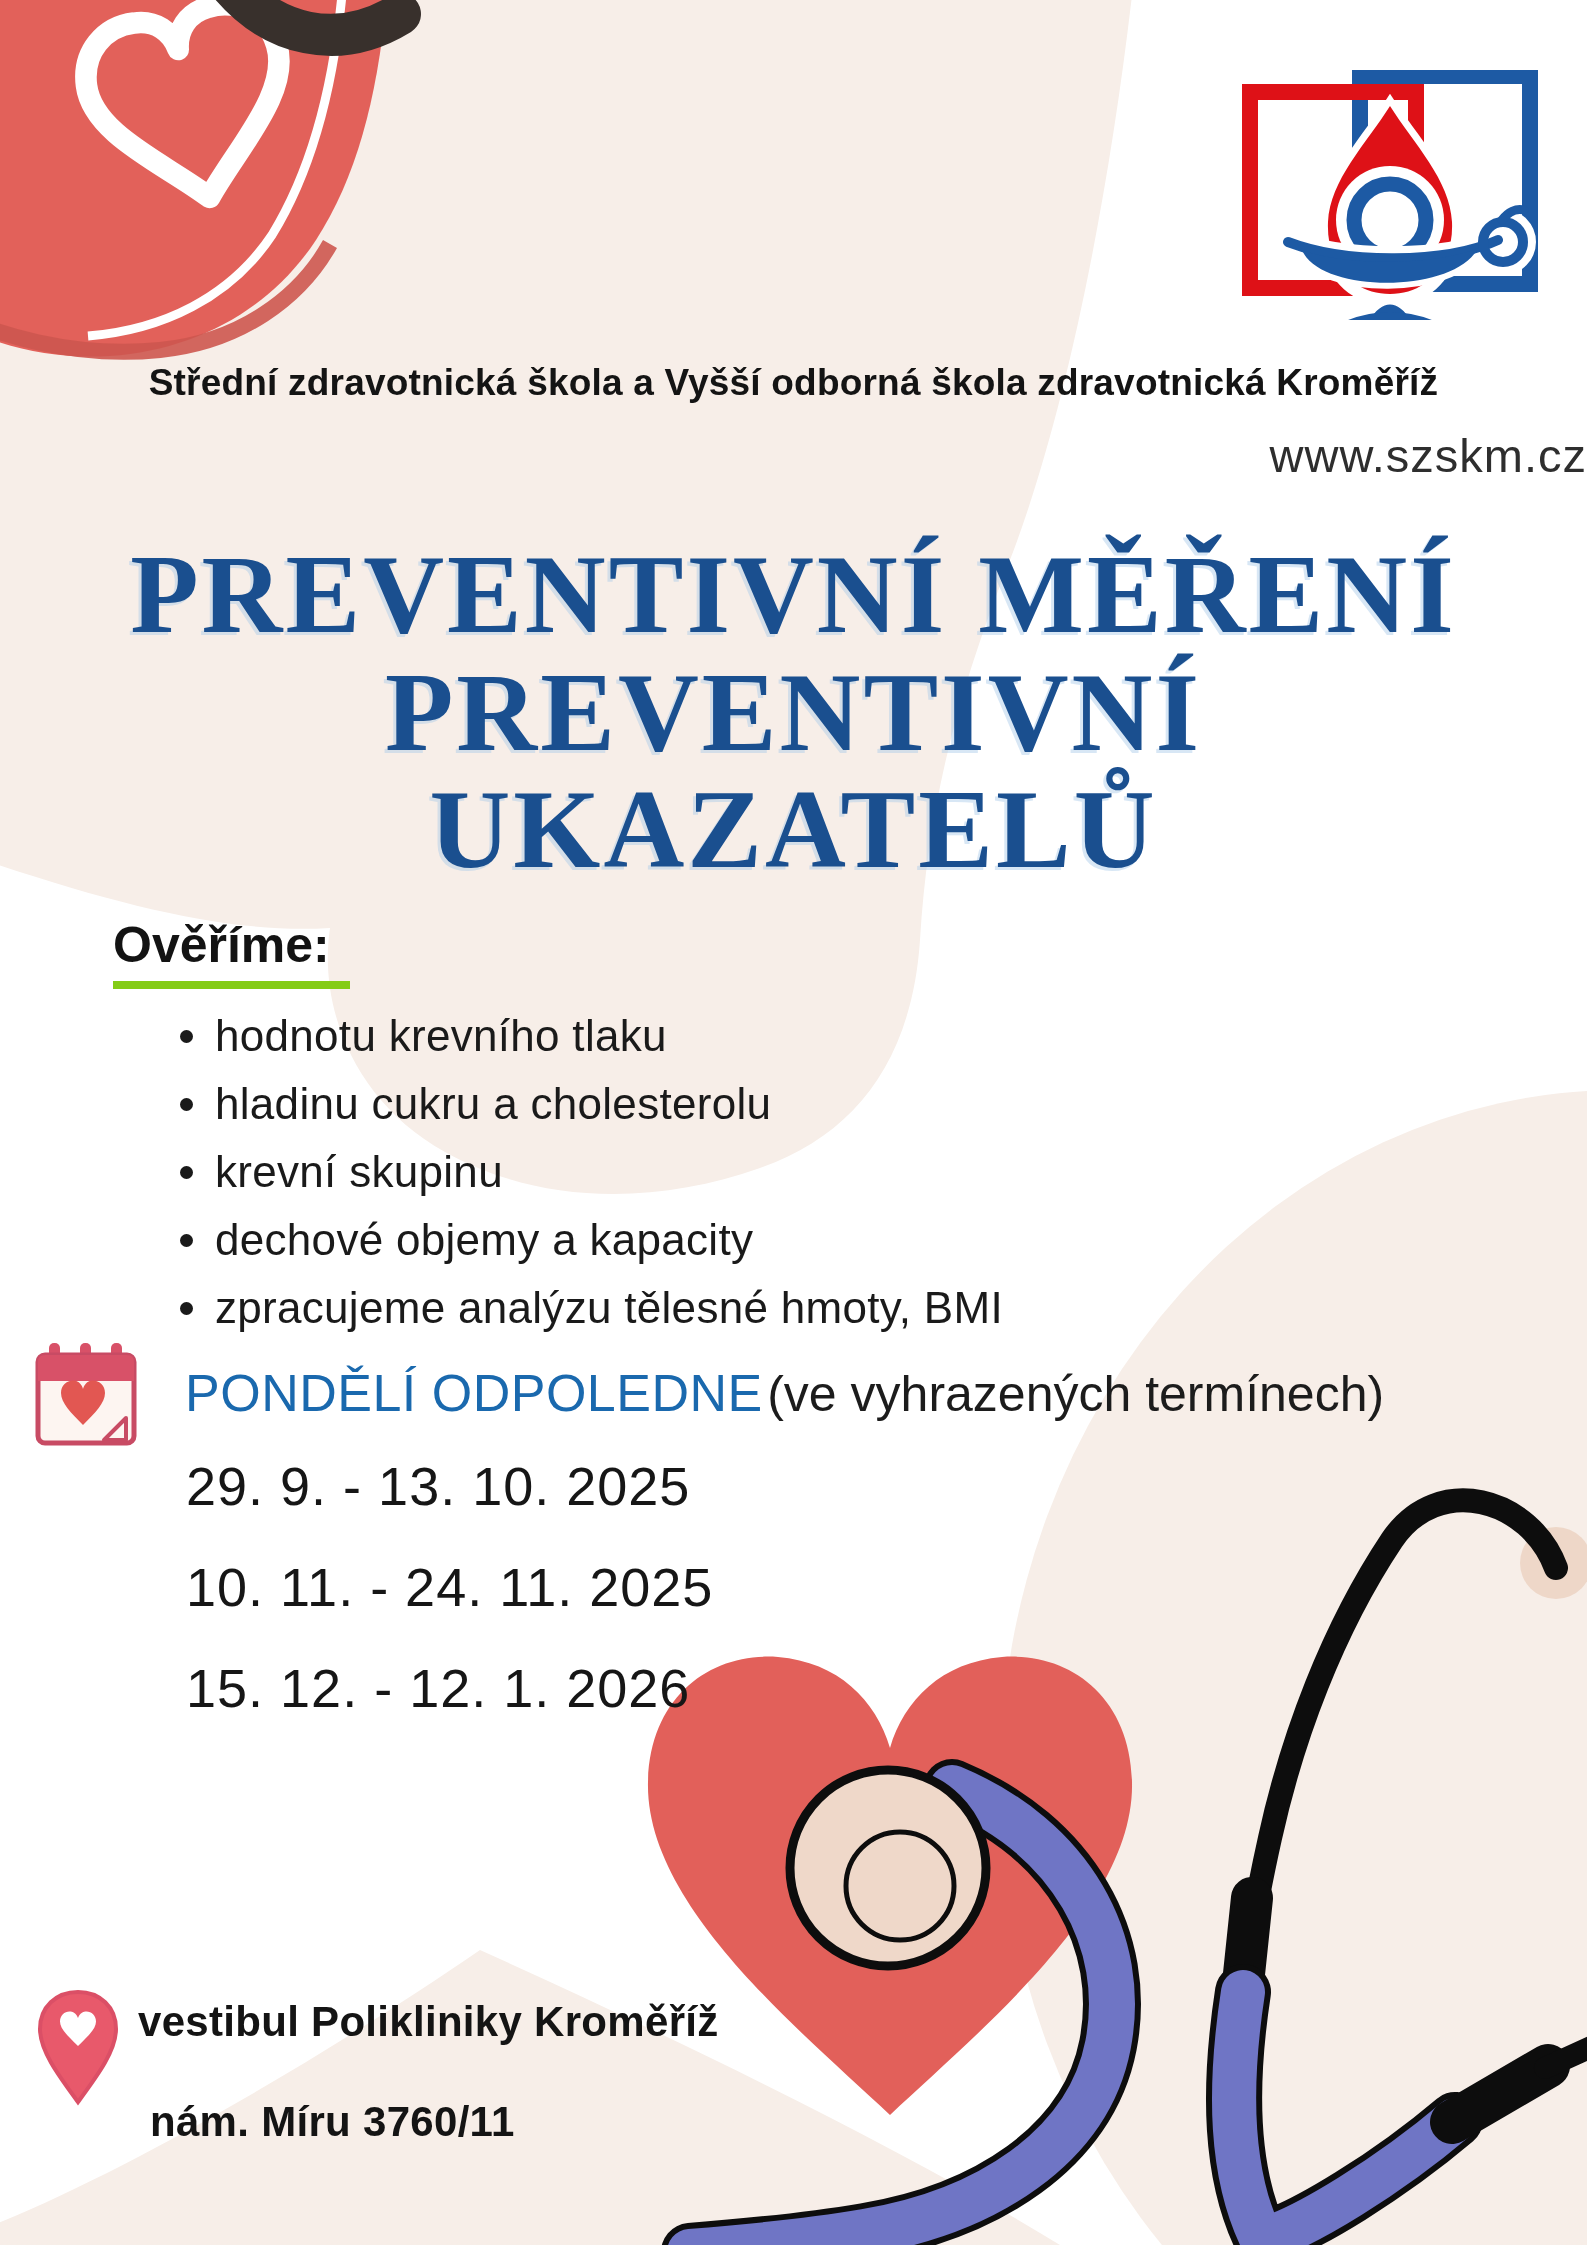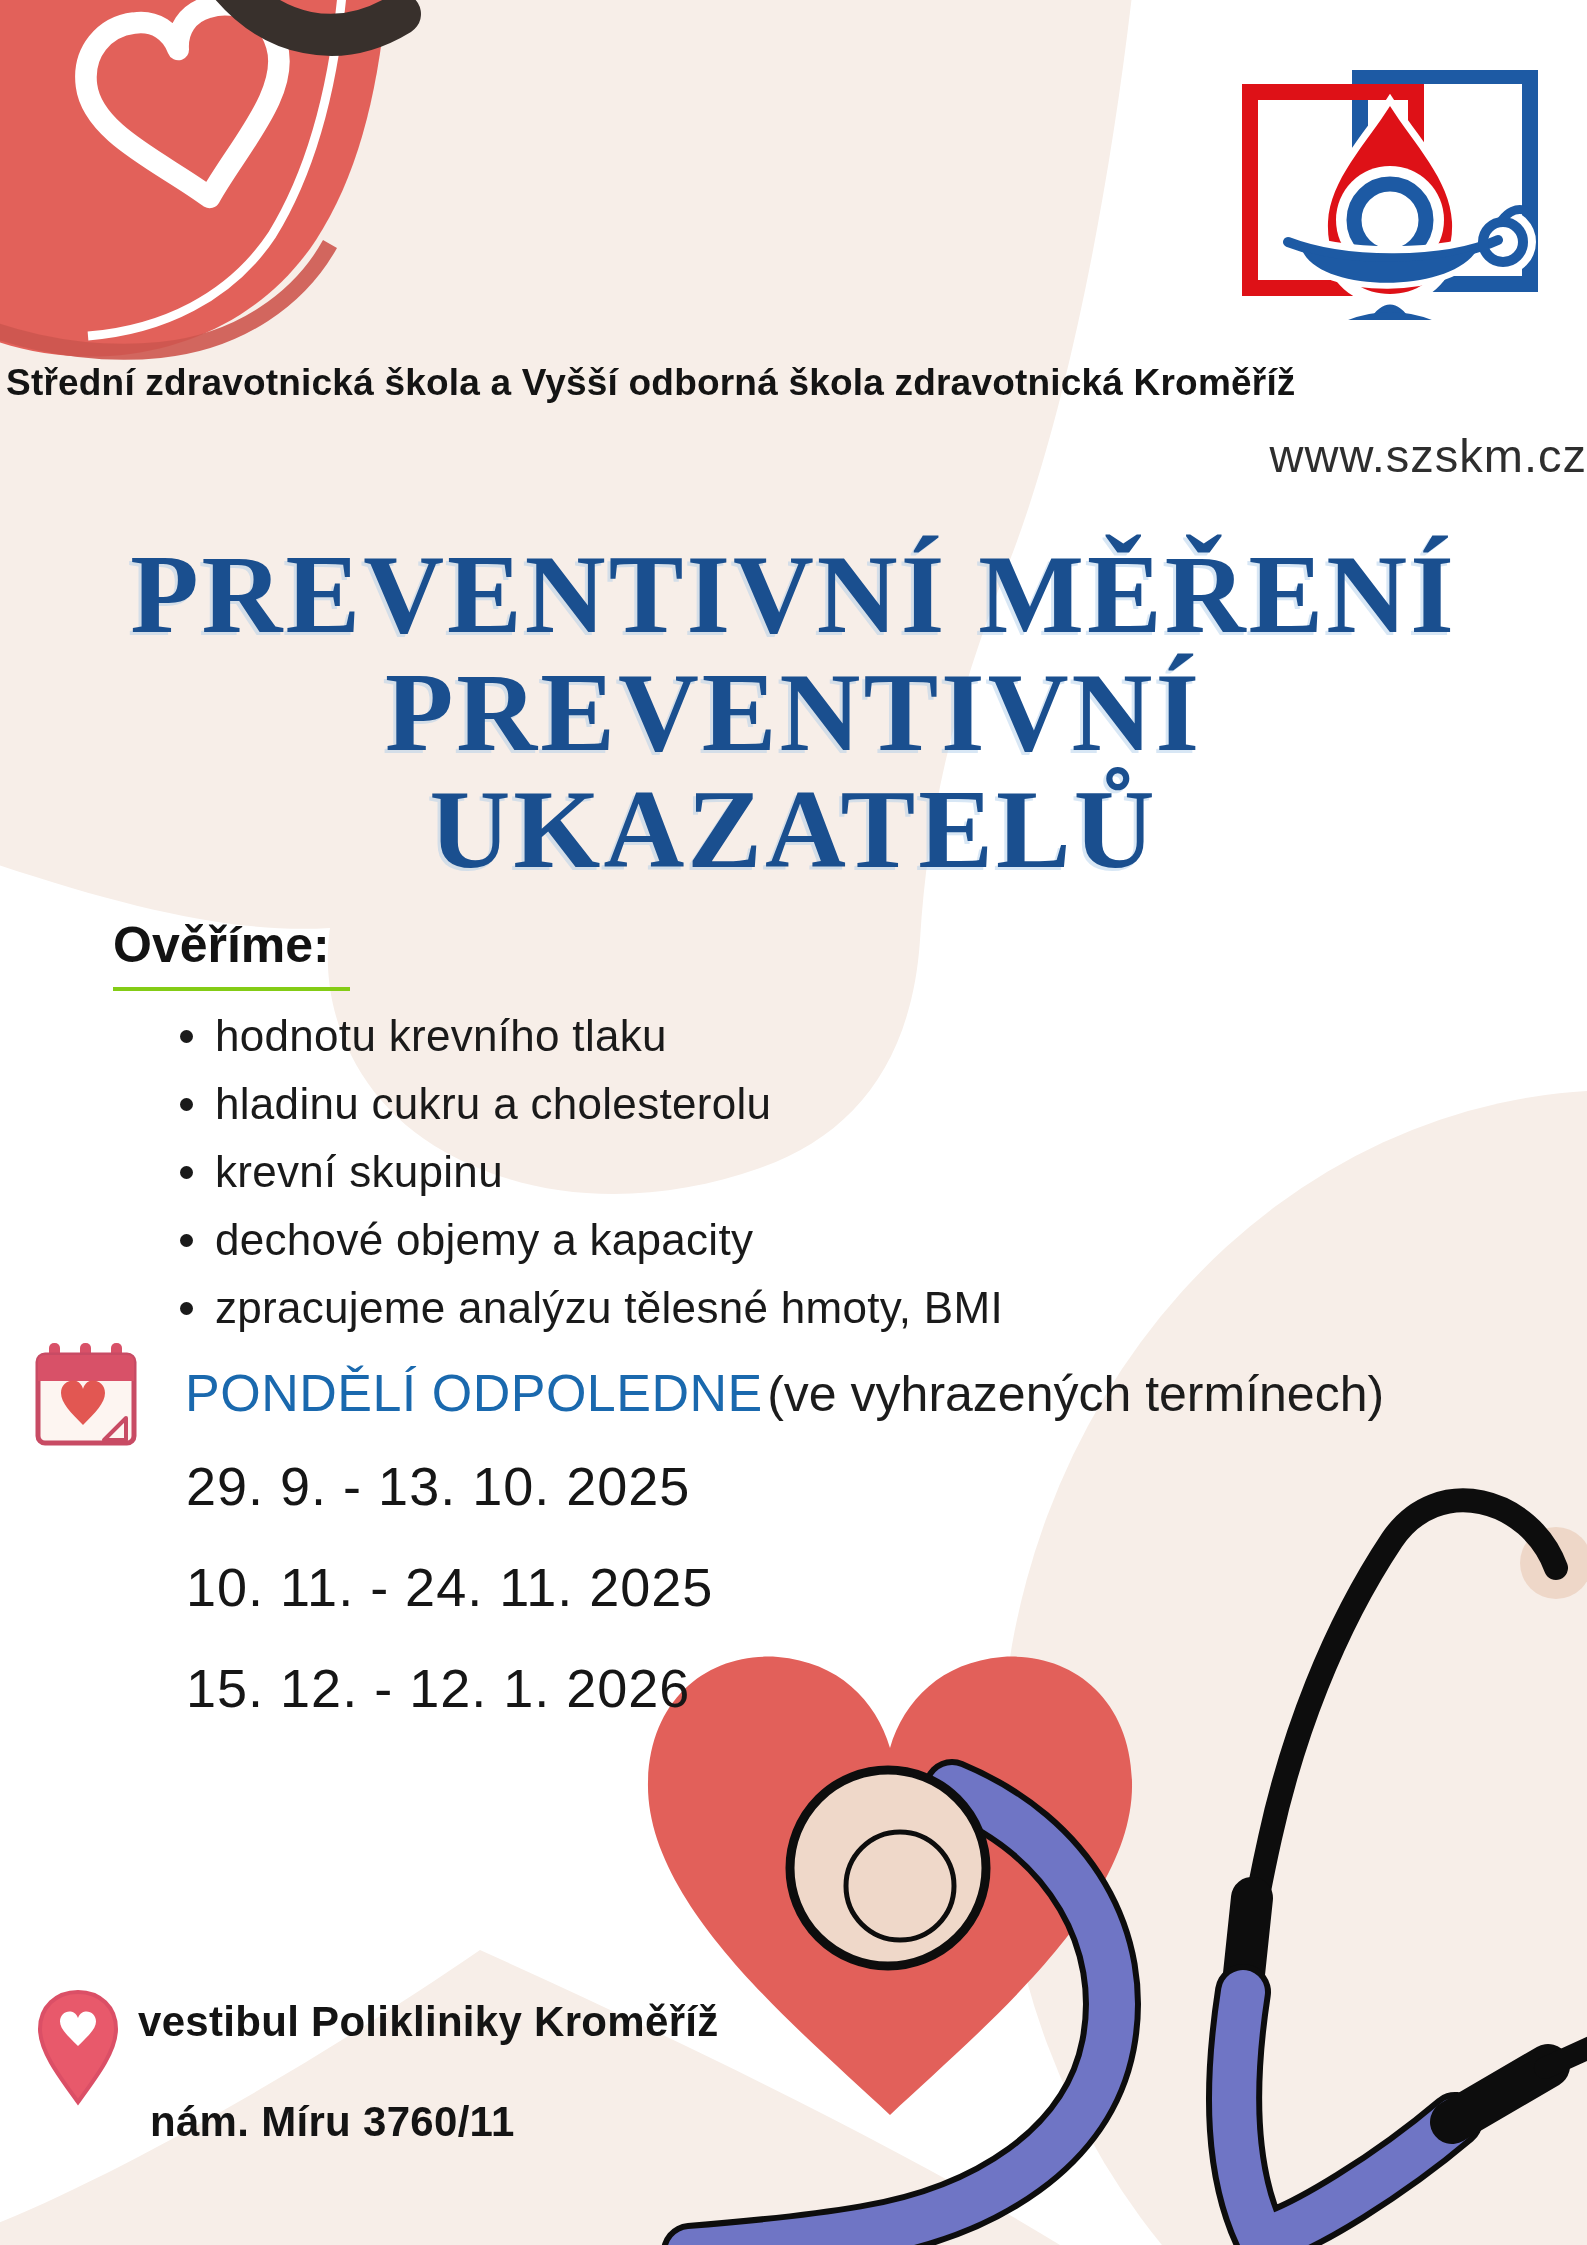--- a/index.html
+++ b/index.html
@@ -6,37 +6,37 @@
   #poster{
     position:relative;width:1587px;height:2245px;margin:0 auto;
     background:#ffffff;overflow:hidden;
     font-family:"Liberation Sans", sans-serif;color:#111;
   }
   #poster svg{display:block;}
   .bg-svg{position:absolute;left:0;top:0;z-index:0;}
   .layer{position:absolute;z-index:2;}
 
   .school-name{
-    left:6px;right:0;top:362px;text-align:left;white-space:nowrap;
+    left:0;right:0;top:362px;text-align:center;white-space:nowrap;
     font-size:37px;font-weight:700;color:#141414;letter-spacing:0.2px;
   }
   .website{
     left:0;right:0;top:428px;text-align:right;
     font-size:47px;font-weight:400;color:#2e2e2e;letter-spacing:1px;
   }
   .main-title{
     left:0;right:0;top:536px;text-align:center;
     font-family:"Liberation Serif", serif;font-weight:700;
     font-size:112px;line-height:1.05;letter-spacing:3px;
     color:#1a4f8f;text-shadow:-3px 3px 0 rgba(168,202,233,0.45);
   }
   .checks-heading{
     left:113px;top:916px;font-size:50px;font-weight:700;color:#131313;
   }
-  .checks-heading .u{border-bottom:4px solid #84cc16;padding-bottom:13px;padding-right:20px;display:inline-block;text-align:center;}
+  .checks-heading .u{border-bottom:8px solid #84cc16;padding-bottom:7px;padding-right:20px;display:inline-block;text-align:center;}
   .checks-list{left:180px;top:1002px;}
   .check-item{display:flex;align-items:center;height:68px;font-size:44px;font-weight:500;color:#1a1a1a;letter-spacing:0.3px;}
   .check-item .dot{width:13px;height:13px;border-radius:50%;background:#1a1a1a;margin-right:22px;flex:0 0 auto;}
   .schedule-row{left:185px;top:1363px;white-space:nowrap;}
   .schedule-label{font-size:52px;font-weight:400;color:#1a69ae;letter-spacing:0.5px;}
   .schedule-note{font-size:50px;font-weight:400;color:#1c1c1c;}
   .date-line{left:186px;font-size:54px;font-weight:500;color:#161616;letter-spacing:1px;white-space:nowrap;}
   .date-1{top:1455px;} .date-2{top:1556px;} .date-3{top:1657px;}
   .loc-line{font-size:42px;font-weight:700;color:#141414;letter-spacing:0.3px;white-space:nowrap;}
   .loc-1{left:138px;top:1998px;} .loc-2{left:150px;top:2098px;}

